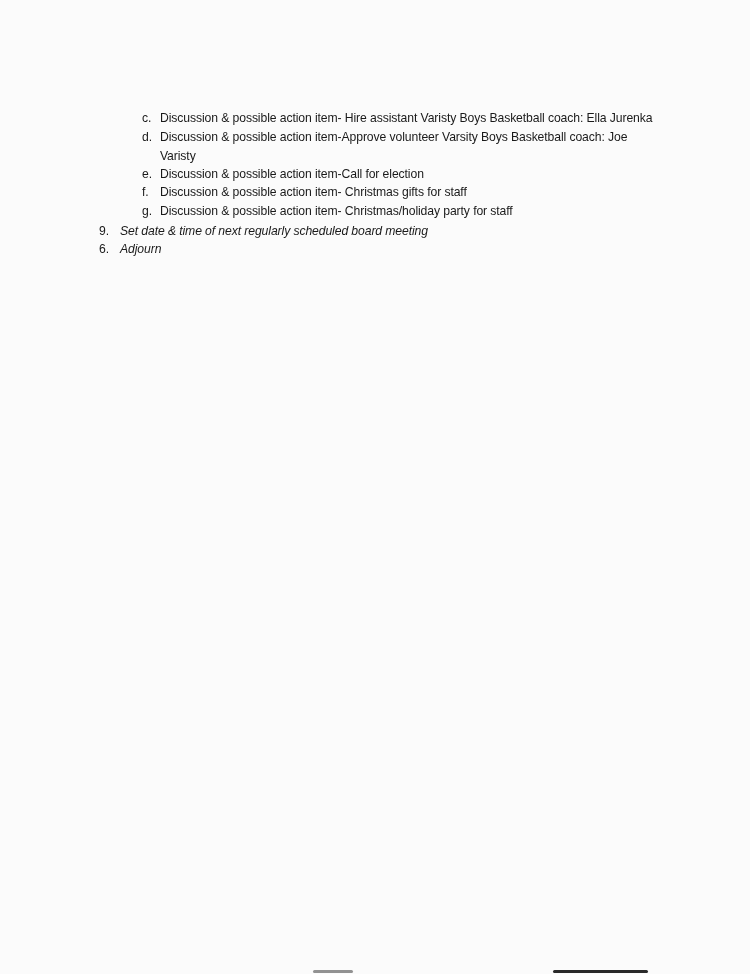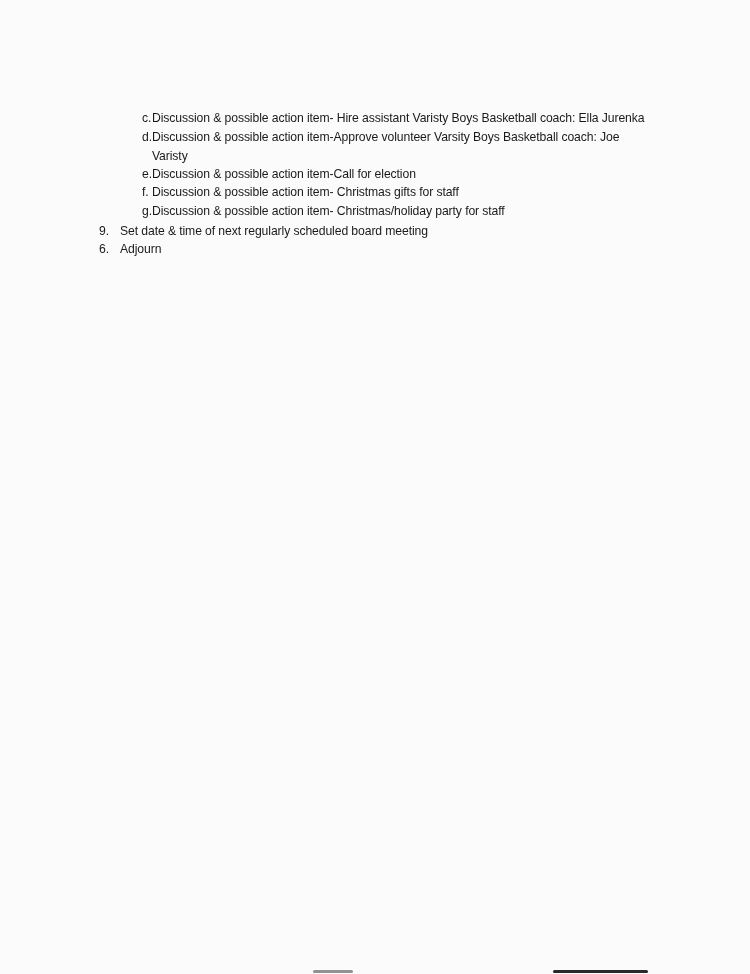--- a/index.html
+++ b/index.html
@@ -10,23 +10,23 @@
     color: #1a1a1a;
     position: relative;
   }
   .page { position: absolute; left: 0; top: 0; width: 750px; height: 974px; }
   .line {
     position: absolute; font-size: 12.2px; line-height: 18px; white-space: nowrap;
     letter-spacing: -0.1px;
   }
   .marker { position: absolute; }
   .sub .marker { left: 142px; }
-  .sub .txt { position: absolute; left: 152px; }
+  .sub .txt { position: absolute; left: 160px; }
   .main .marker { left: 99px; }
-  .main .txt { position: absolute; left: 120px; }
+  .main .txt { position: absolute; left: 120px; font-style: italic; }
   .mark-bottom {
     position: absolute; top: 970px; height: 3px; background: #2a2a2a; border-radius: 2px;
   }
 </style>
 </head>
 <body>
 
 <div class="page">
 
   <div class="line sub" style="top:109px;">

